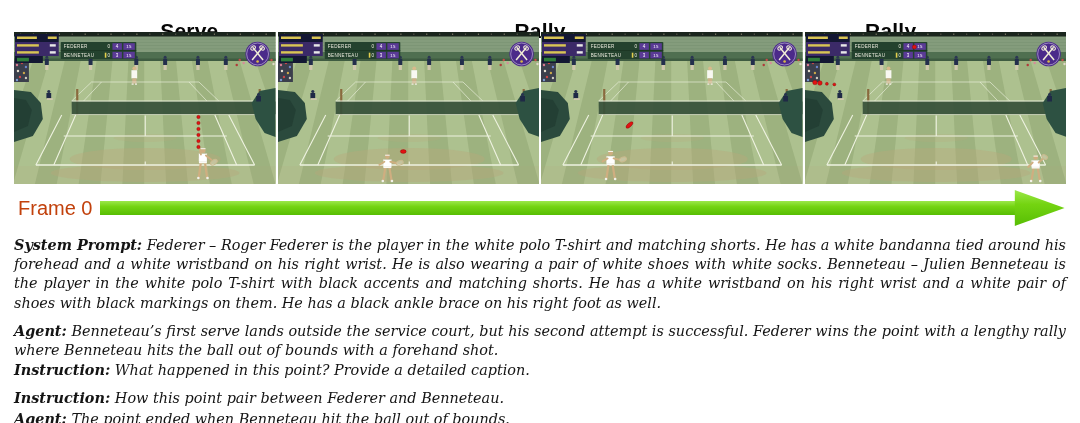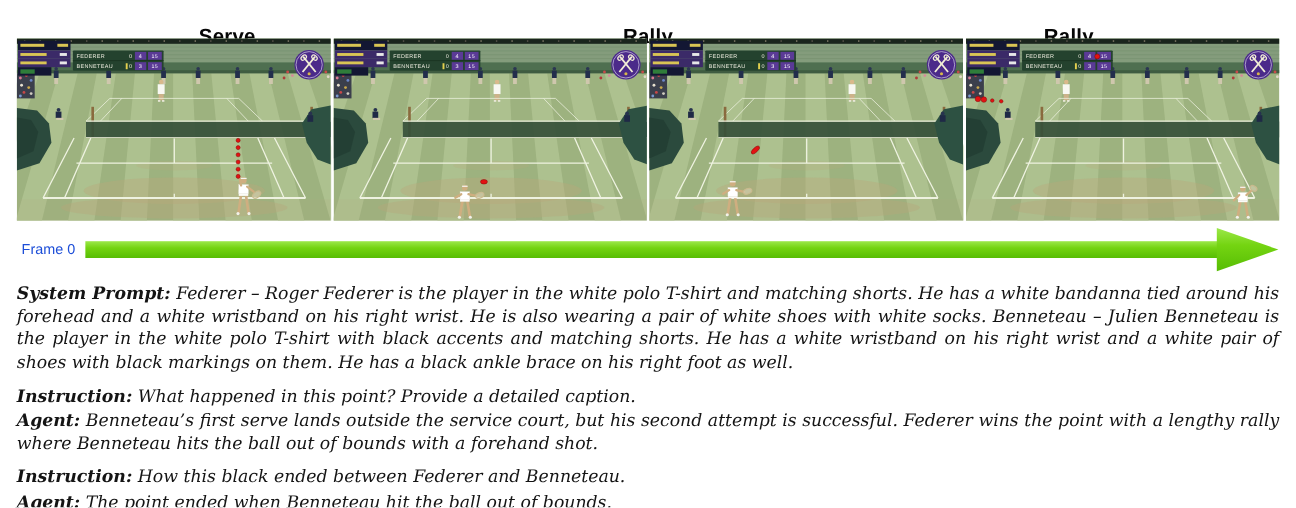--- a/index.html
+++ b/index.html
@@ -1,24 +1,24 @@
 <!DOCTYPE html>
 <html><head>
 <meta charset="utf-8">
 <style>
   html,body{margin:0;padding:0;background:#ffffff;}
   .page{position:relative;width:1080px;height:423px;background:#fff;overflow:hidden;
         font-family:"Liberation Sans",sans-serif;}
   .labels{display:flex;margin:0 14px;height:32px;align-items:center;}
-  .labels .flab{flex:1;text-align:center;font-weight:bold;font-size:17px;color:#060606;
+  .labels .flab{flex:1;text-align:center;font-weight:bold;font-size:21px;color:#060606;
         font-family:"Liberation Sans",sans-serif;letter-spacing:.2px;margin-top:29px;}
   .frames{display:flex;gap:2px;margin:0 14px;height:152px;}
   .frame-svg{flex:1;height:152px;display:block;min-width:0;}
   .timeline{display:flex;align-items:center;margin:5px 14px 0 18px;height:38px;}
-  .timeline .flabel{font-size:12px;color:#1d4ed8;margin-right:8px;white-space:nowrap;}
+  .timeline .flabel{font-size:20px;color:#c2410c;margin-right:8px;white-space:nowrap;}
   .arrow-svg{flex:1;height:38px;display:block;min-width:0;}
   .transcript{margin:8px 14px 0;font-family:"DejaVu Serif","Liberation Serif",serif;
         font-size:14.4px;line-height:19.2px;color:#141414;text-align:justify;}
   .block{margin:0 0 8px;font-style:italic;}
   .tline b{font-weight:700;}
 </style>
 </head>
 <body>
 
 <div class="page">
@@ -670,22 +670,22 @@
       <rect x="0" y="12" width="940" height="14" fill="url(#agrad)"></rect>
       <polygon points="938,1 989,19 938,37" fill="url(#agrad)"></polygon>
     </svg>
   </div>
 
   <div class="transcript">
     <div class="block">
       <div class="tline"><b>System Prompt:</b> <span>Federer – Roger Federer is the player in the white polo T-shirt and matching shorts. He has a white bandanna tied around his forehead and a white wristband on his right wrist. He is also wearing a pair of white shoes with white socks. Benneteau – Julien Benneteau is the player in the white polo T-shirt with black accents and matching shorts. He has a white wristband on his right wrist and a white pair of shoes with black markings on them. He has a black ankle brace on his right foot as well.</span></div>
     </div>
     <div class="block">
+      <div class="tline"><b>Agent:</b> <span>Benneteau’s first serve lands outside the service court, but his second attempt is successful. Federer wins the point with a lengthy rally where Benneteau hits the ball out of bounds with a forehand shot.</span></div>
       <div class="tline"><b>Instruction:</b> <span>What happened in this point? Provide a detailed caption.</span></div>
-      <div class="tline"><b>Agent:</b> <span>Benneteau’s first serve lands outside the service court, but his second attempt is successful. Federer wins the point with a lengthy rally where Benneteau hits the ball out of bounds with a forehand shot.</span></div>
     </div>
     <div class="block">
-      <div class="tline"><b>Instruction:</b> <span>How this black ended between Federer and Benneteau.</span></div>
+      <div class="tline"><b>Instruction:</b> <span>How this point pair between Federer and Benneteau.</span></div>
       <div class="tline"><b>Agent:</b> <span>The point ended when Benneteau hit the ball out of bounds.</span></div>
     </div>
   </div>
 
 </div>
 
 </body></html>

